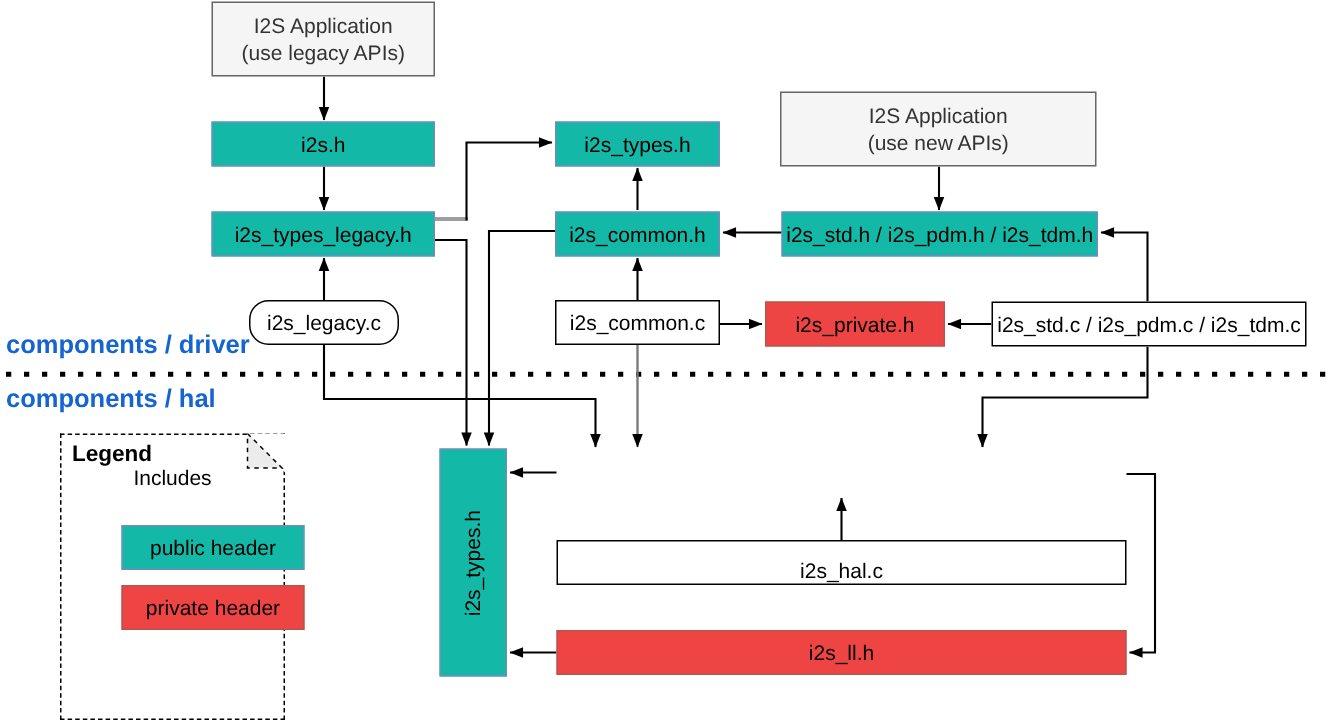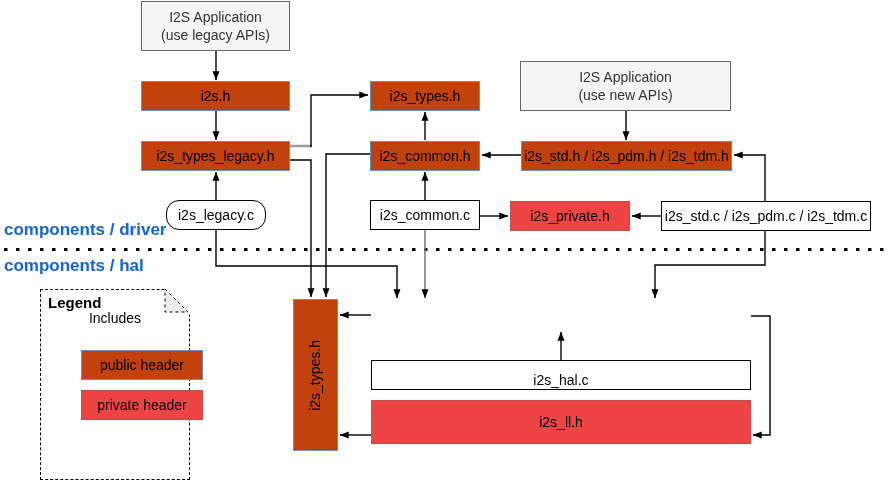--- a/index.html
+++ b/index.html
@@ -7,21 +7,21 @@
     position:relative; width:893px; height:482px; background:#ffffff;
     font-family:"Liberation Sans", sans-serif; overflow:hidden;
   }
   #edges { position:absolute; left:0; top:0; }
   .box {
     position:absolute; box-sizing:border-box;
     display:flex; align-items:center; justify-content:center;
     font-size:14px; color:#000000; text-align:center; white-space:nowrap;
     line-height:1.3;
   }
-  .blue  { background:#c2410c; border:1px solid #6c8ebf; }
+  .blue  { background:#14b8a6; border:1px solid #6c8ebf; }
   .pink  { background:#ef4444; border:1px solid #b85450; }
   .gray  { background:#f5f5f5; border:1px solid #666666; color:#333333; flex-direction:column; }
   .white { background:#ffffff; border:1px solid #000000; }
   .vert span { writing-mode:vertical-rl; transform:rotate(180deg); }
   .sec-label {
     position:absolute; font-size:17px; font-weight:bold; color:#1464d2;
     white-space:nowrap;
   }
   .legend {
     position:absolute; left:40px; top:289px; width:150px; height:191px;
@@ -123,21 +123,21 @@
 
   <div class="box blue vert" style="left:293px; top:299px; width:45px; height:152px;">
     <span>i2s_types.h</span>
   </div>
 
 
   <div class="box white" style="left:371px; top:360px; width:380px; height:30px;align-items:flex-end;">
     <span>i2s_hal.c</span>
   </div>
 
-  <div class="box pink" style="left:371px; top:400px; width:380px; height:44px;">
+  <div class="box pink" style="left:371px; top:420px; width:380px; height:30px;">
     <span>i2s_ll.h</span>
   </div>
 
   <div class="sec-label" style="left:4px; top:220px;">components / driver</div>
   <div class="sec-label" style="left:4px; top:256px;">components / hal</div>
 
   <div class="legend">
     <svg class="fold" width="26" height="26">
       <path d="M0,0 L26,0 L26,26 Z" fill="#ffffff"></path>
       <path d="M1,0 L24,23 L1,23 Z" fill="#ececec" stroke="#000000" stroke-width="1" stroke-dasharray="3,3"></path>

